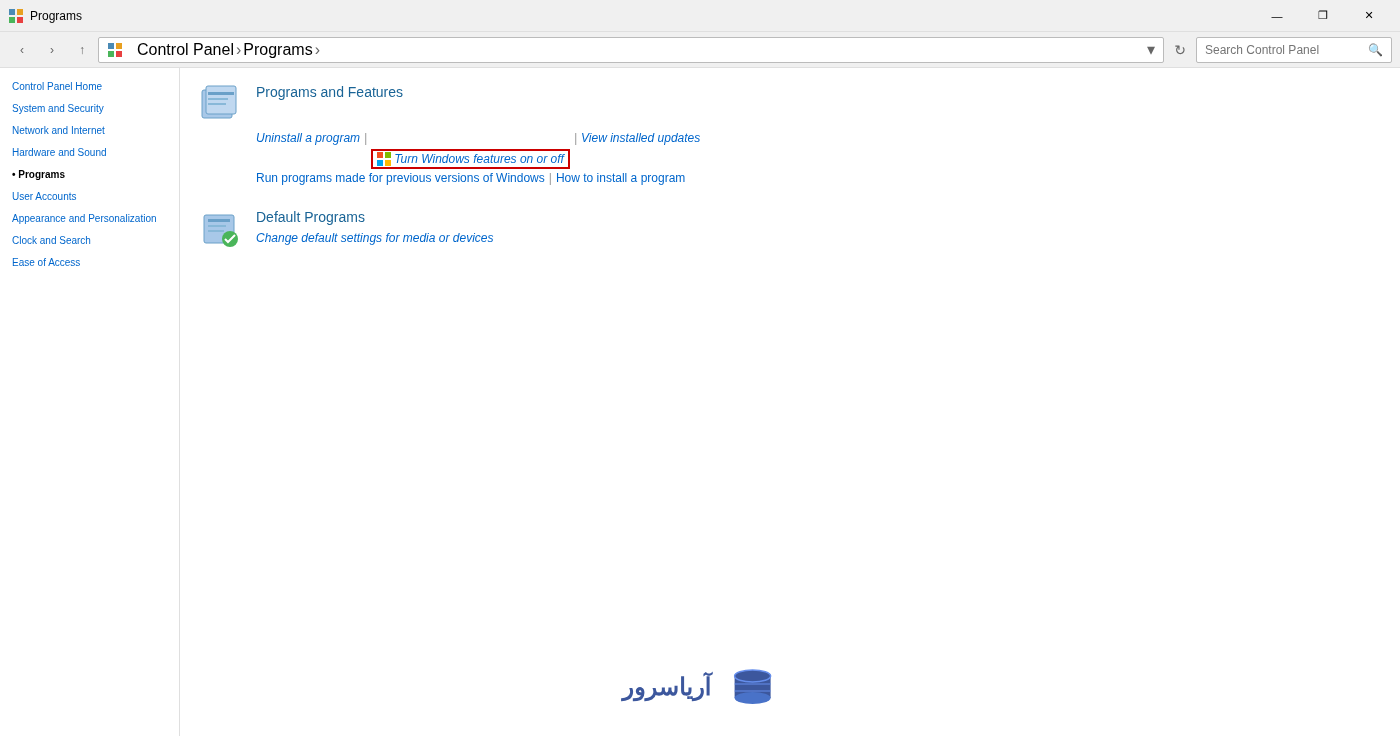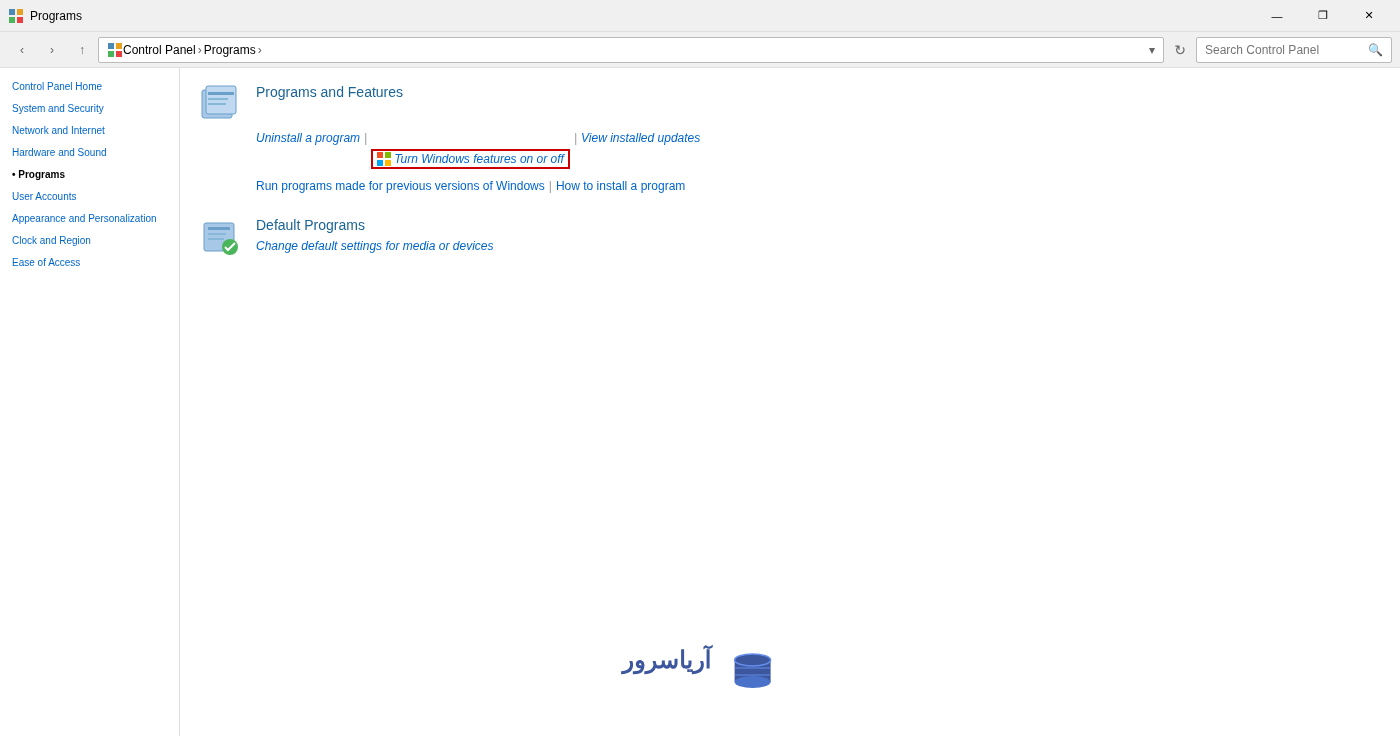--- a/index.html
+++ b/index.html
@@ -26,22 +26,22 @@
       height: 36px; padding: 0 8px; gap: 2px;
       border-bottom: 1px solid #dfdfdf;
     }
     .nav-btn {
       width: 28px; height: 28px; border: none; background: transparent;
       cursor: pointer; border-radius: 3px; display: flex; align-items: center; justify-content: center;
       color: #666; font-size: 12px;
     }
     .address-bar {
       flex: 1; height: 26px; border: 1px solid #bbb; background: #fff;
-      display: flex; align-items: center; padding: 0 8px; gap: 0;
-      font-size: 12px; color: #000; border-radius: 2px;
+      display: flex; align-items: center; padding: 0 8px; gap: 14px;
+      font-size: 16px; color: #000; border-radius: 2px;
     }
     .address-bar-icon { width: 16px; height: 16px; display: flex; align-items: center; justify-content: center; }
     .address-path { display: flex; align-items: center; gap: 2px; }
     .address-sep { color: #666; }
     .address-part { color: #000; }
     .address-dropdown { margin-left: auto; color: #666; cursor: pointer; }
     .refresh-btn {
       width: 28px; height: 28px; border: none; background: transparent;
       cursor: pointer; border-radius: 3px; display: flex; align-items: center; justify-content: center;
       color: #666; font-size: 14px;
@@ -74,21 +74,21 @@
 
     
     .section { display: flex; gap: 16px; margin-bottom: 24px; }
     .section-body { flex: 1; }
     .section-title { font-size: 14px; color: #1a6496; margin-bottom: 6px; font-weight: normal; }
     .section-links { display: flex; flex-wrap: wrap; gap: 2px 0; align-items: center; font-size: 12px; font-style: italic; }
     .section-link { color: #0066cc; cursor: pointer; text-decoration: none; }
     .section-sep { color: #999; margin: 0 4px; }
 
     
-    .links-row { display: flex; align-items: center; font-size: 12px; margin-top: 10px; text-align: center; }
+    .links-row { display: flex; align-items: center; font-size: 12px; margin-top: 2px; text-align: center; }
   </style>
 </head>
 <body>
 
 <div class="title-bar">
   <div class="title-bar-left">
 
     <svg class="title-bar-icon" viewBox="0 0 16 16">
       <rect x="1" y="1" width="6" height="6" fill="#4a8ab5"></rect>
       <rect x="9" y="1" width="6" height="6" fill="#e8a020"></rect>
@@ -135,21 +135,21 @@
 <div class="main">
 
   <div class="sidebar">
     <div class="sidebar-item">Control Panel Home</div>
     <div class="sidebar-item">System and Security</div>
     <div class="sidebar-item">Network and Internet</div>
     <div class="sidebar-item">Hardware and Sound</div>
     <div class="sidebar-item active">Programs</div>
     <div class="sidebar-item">User Accounts</div>
     <div class="sidebar-item">Appearance and Personalization</div>
-    <div class="sidebar-item">Clock and Region</div>
+    <div class="sidebar-item">Clock and Search</div>
     <div class="sidebar-item">Ease of Access</div>
   </div>
 
   <div class="content">
 
     <div class="section">
 
       <div style="width:40px;height:40px;flex-shrink:0;position:relative;">
         <svg width="40" height="40" viewBox="0 0 40 40">
           <rect x="2" y="6" width="30" height="28" rx="2" fill="#a8c8e8" stroke="#6aa0c8" stroke-width="1"></rect>
@@ -202,21 +202,21 @@
         <div class="section-title">Default Programs</div>
         <div class="section-links">
           <a class="section-link">Change default settings for media or devices</a>
         </div>
       </div>
     </div>
 
   </div>
 </div>
 
-<div style="position:fixed;bottom:40px;left:50%;transform:translateX(-50%);display:flex;align-items:flex-start;gap:16px;opacity:0.85;">
+<div style="position:fixed;bottom:24px;left:50%;transform:translateX(-50%);display:flex;align-items:center;gap:16px;opacity:0.85;">
   <span style="font-size:24px;color:#1a3a8c;font-weight:bold;direction:rtl;font-family:Arial,sans-serif;">آریاسرور</span>
   <svg width="50" height="50" viewBox="0 0 50 50">
 
     <ellipse cx="25" cy="14" rx="18" ry="6" fill="#1a3a8c"></ellipse>
     <rect x="7" y="14" width="36" height="22" fill="#1a3a8c"></rect>
     <ellipse cx="25" cy="36" rx="18" ry="6" fill="#2a5abf"></ellipse>
 
     <ellipse cx="25" cy="14" rx="18" ry="6" fill="none" stroke="#4a7ae8" stroke-width="1.5"></ellipse>
     <line x1="7" y1="22" x2="43" y2="22" stroke="#4a7ae8" stroke-width="1"></line>
     <line x1="7" y1="29" x2="43" y2="29" stroke="#4a7ae8" stroke-width="1"></line>

